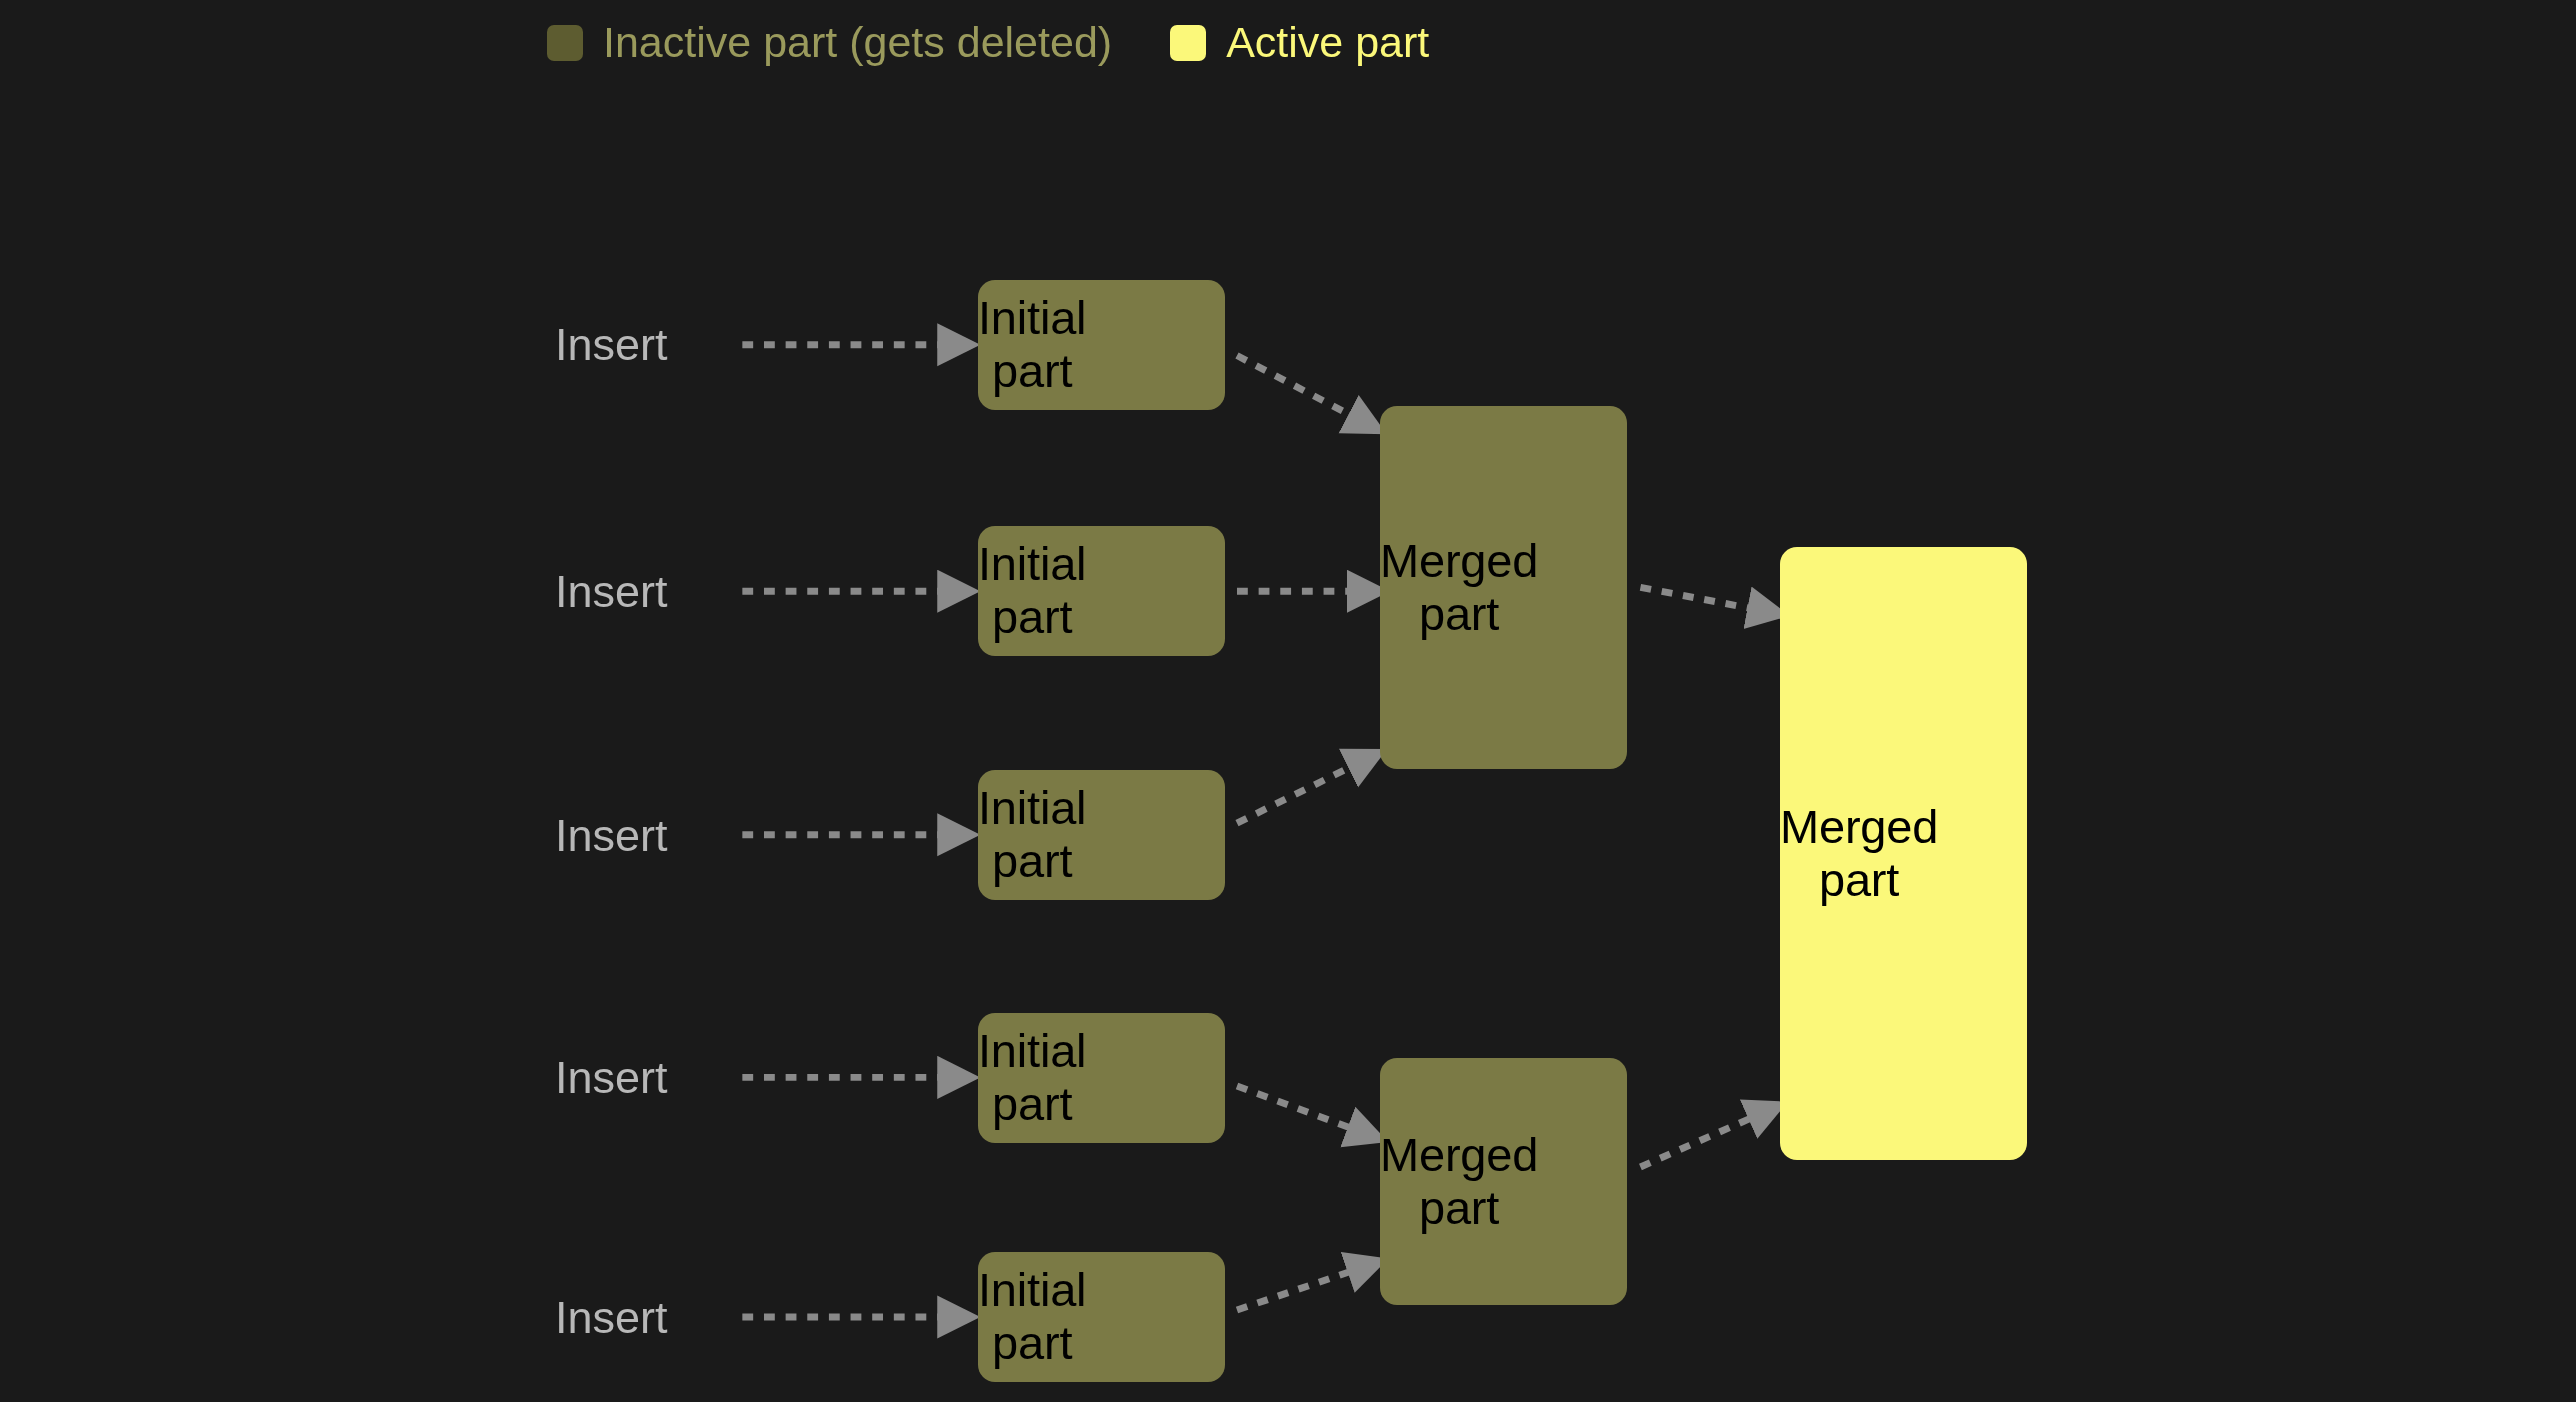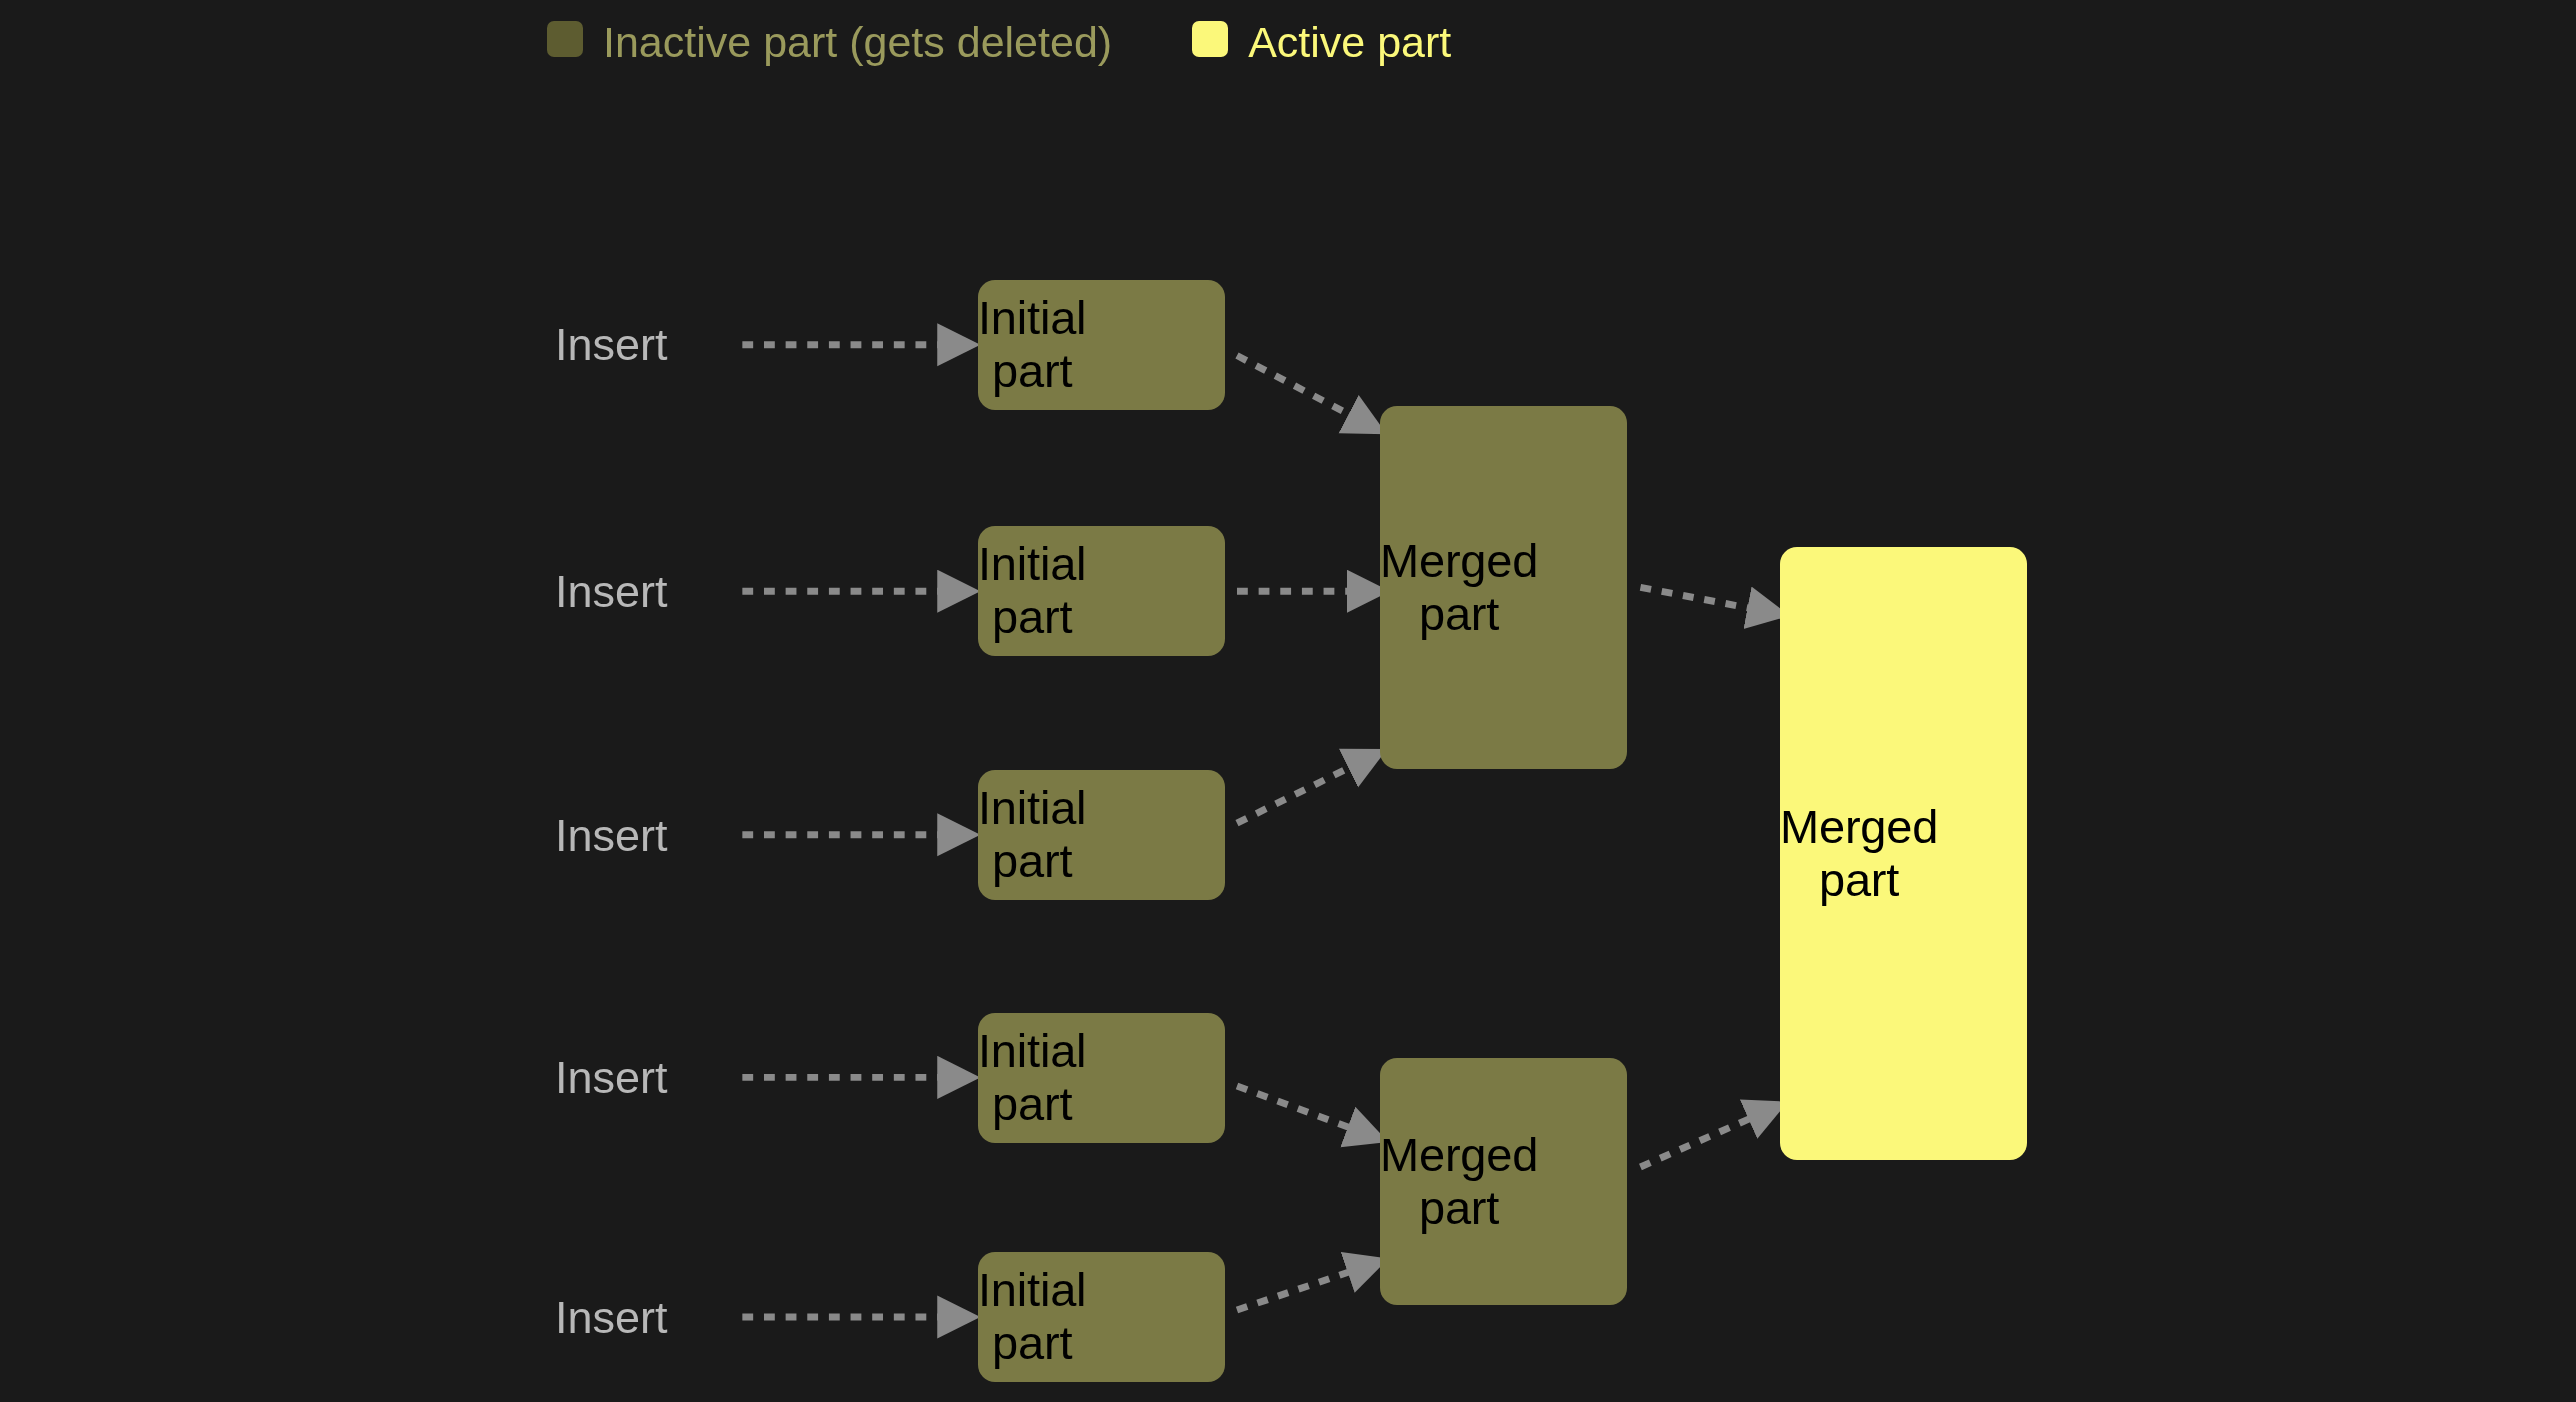--- a/index.html
+++ b/index.html
@@ -29,23 +29,23 @@
   .legend {
     position: absolute;
     left: 547px;
     top: 15.5px;
     height: 54px;
     display: flex;
     align-items: center;
   }
   .legend-item {
     display: flex;
-    align-items: flex-start;
-  }
-  .legend-item + .legend-item { margin-left: 80px; }
+    align-items: center;
+  }
+  .legend-item + .legend-item { margin-left: 58px; }
   .legend-swatch {
     width: 36px;
     height: 36px;
     border-radius: 7px;
     flex: 0 0 auto;
   }
   .legend-swatch.inactive { background: #5d5c30; }
   .legend-swatch.active   { background: #fbf87a; }
   .legend-label {
     margin-left: 20px;

